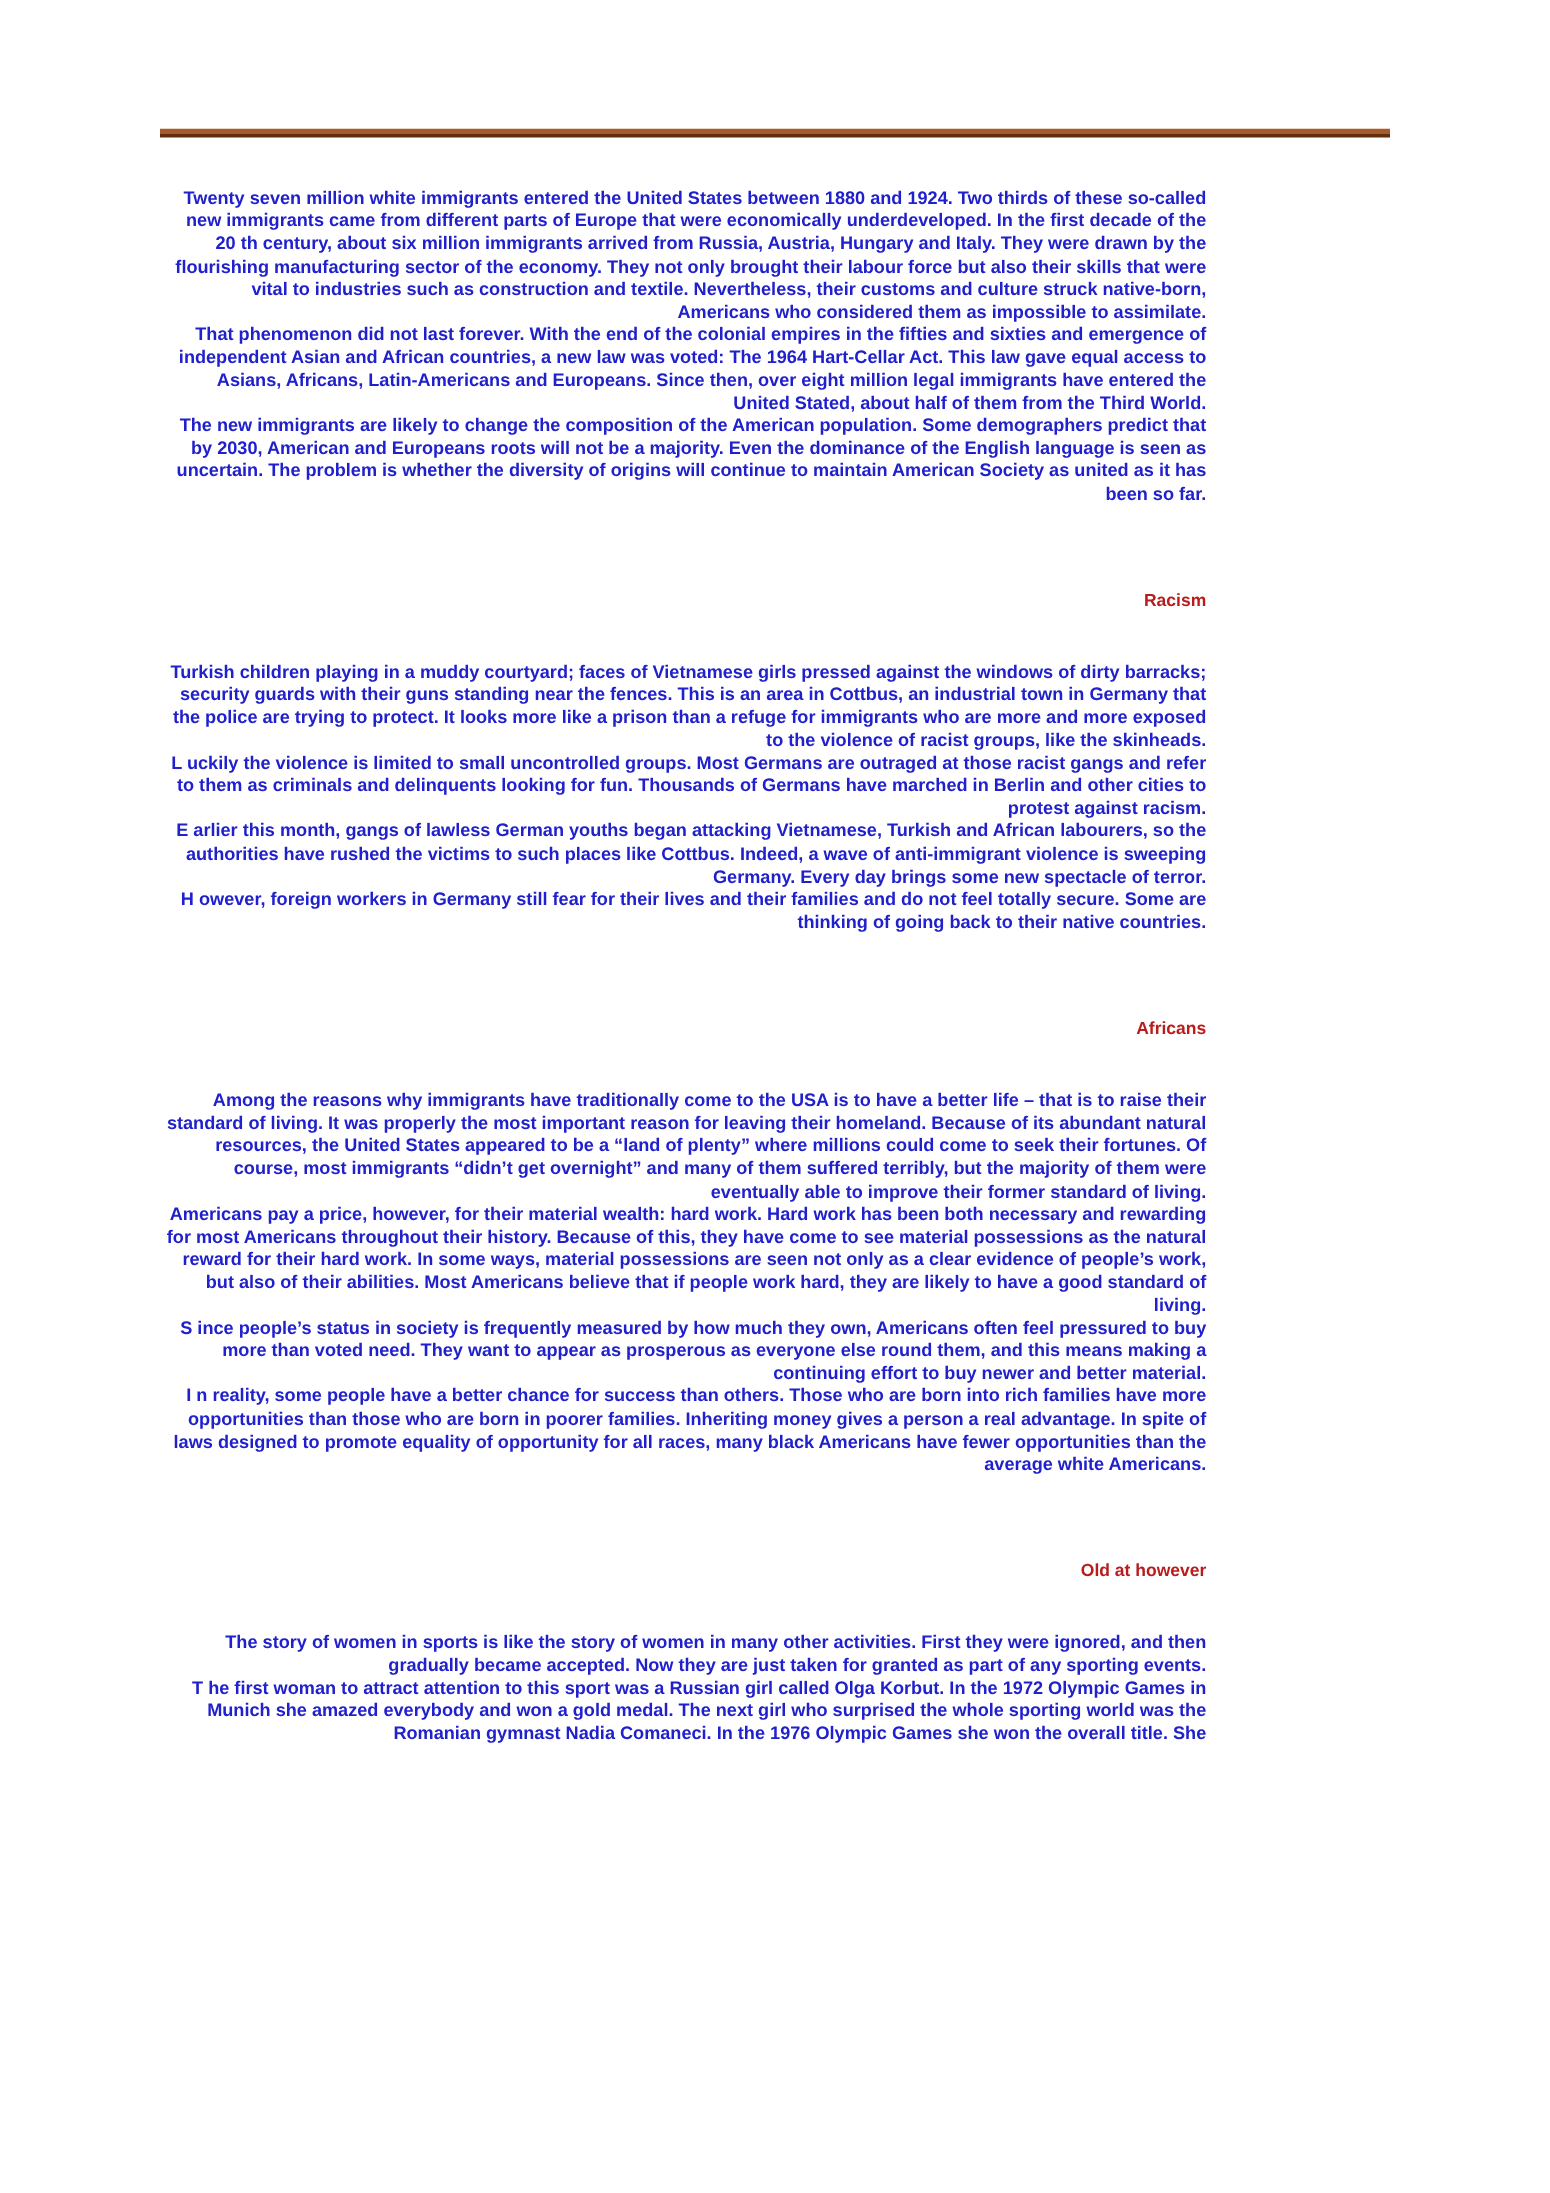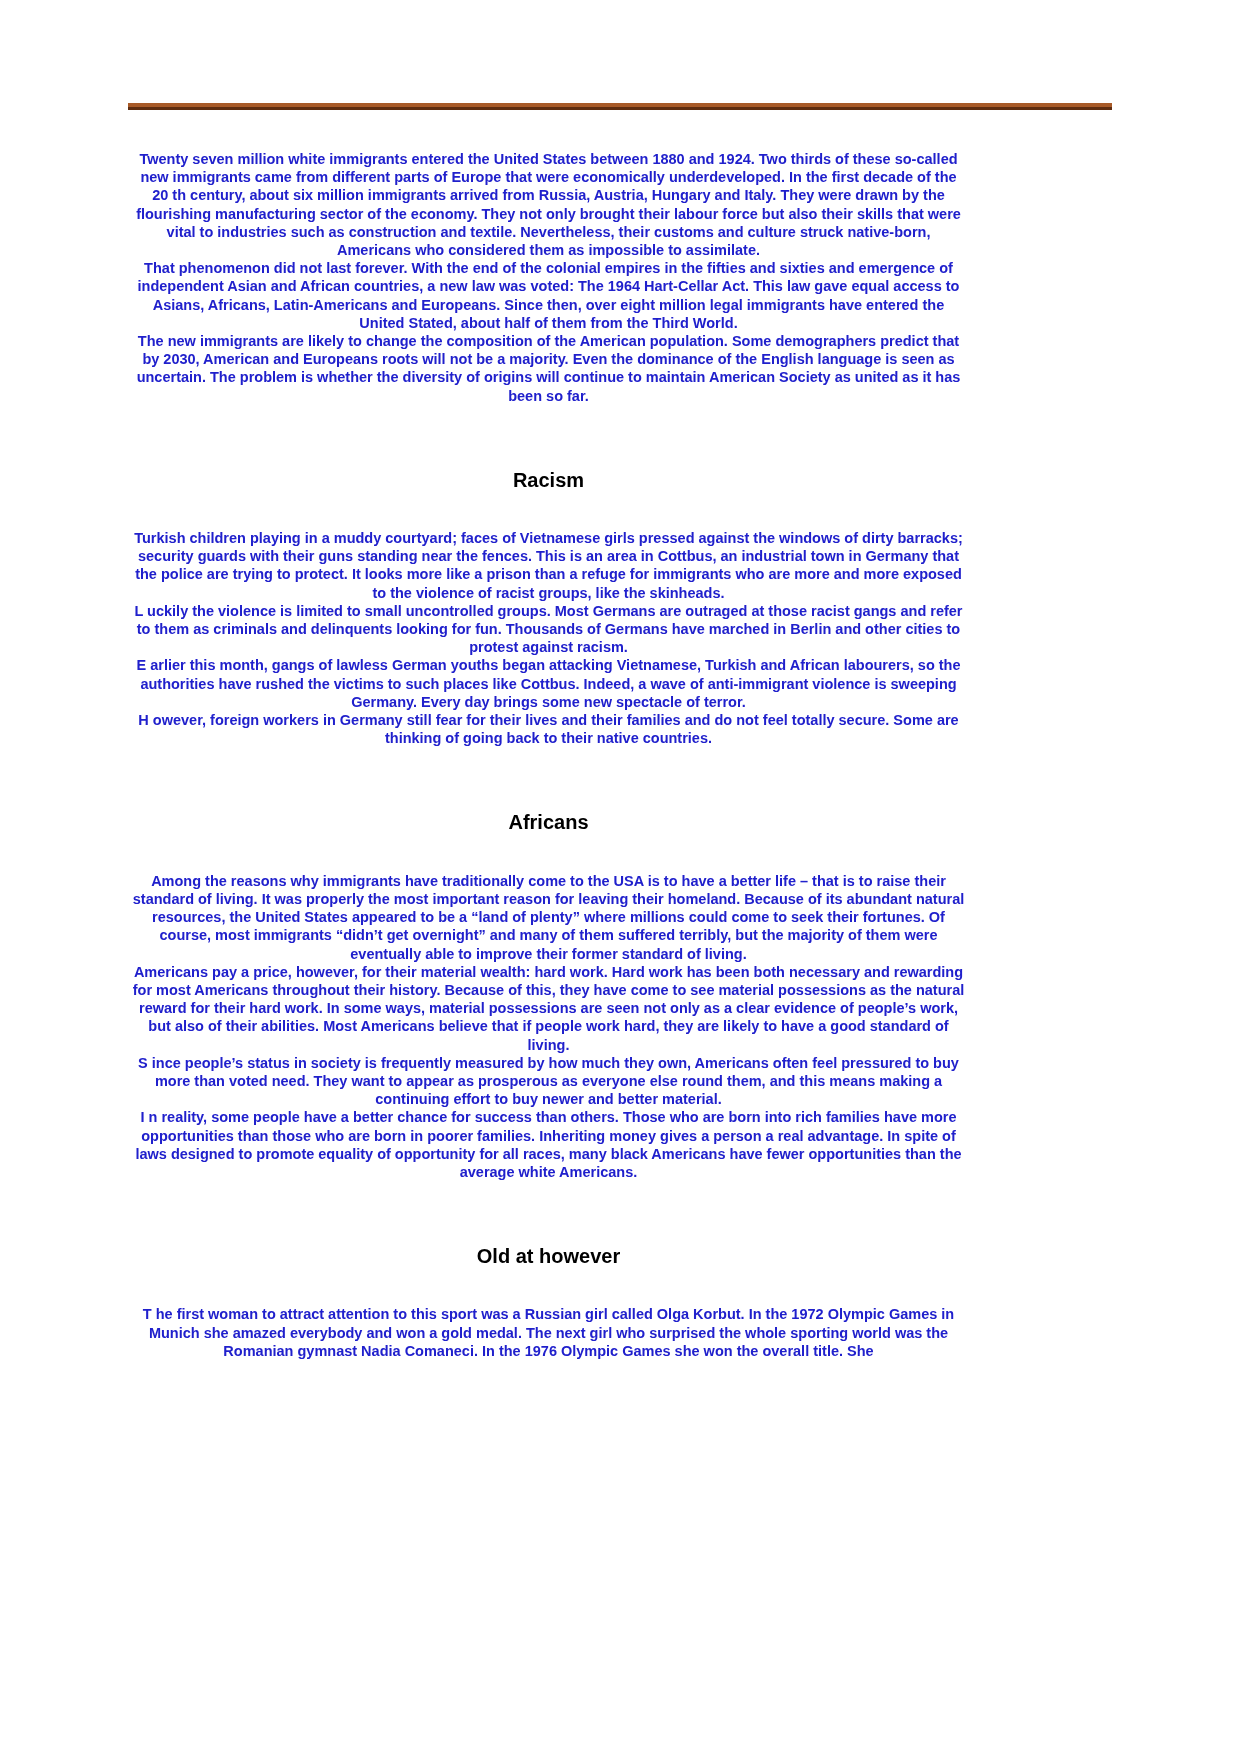--- a/index.html
+++ b/index.html
@@ -32,33 +32,33 @@
   }
   .content {
     position: absolute;
     top: 150px;
     left: 132px;
     width: 833px;
     font-size: 14.5px;
     font-weight: 700;
     line-height: 18.2px;
     color: #2020cc;
-    text-align: center;
+    text-align: right;
   }
   .content p.para {
     margin: 0;
     padding: 0;
   }
   .section-heading {
     margin: 66px 0 40px 0;
     padding: 0;
-    font-size: 20px;
+    font-size: 14px;
     font-weight: 700;
     line-height: 18.2px;
-    color: #000000;
+    color: #b91c1c;
   }
 </style>
 </head>
 <body>
 
 <div class="page">
   <div class="top-rule"></div>
   <div class="content">
       <div>
         <p class="para">Twenty seven million white immigrants entered the United States between 1880 and 1924. Two thirds of these so-called new immigrants came from different parts of Europe that were economically underdeveloped. In the first decade of the 20 th century, about six million immigrants arrived from Russia, Austria, Hungary and Italy. They were drawn by the flourishing manufacturing sector of the economy. They not only brought their labour force but also their skills that were vital to industries such as construction and textile. Nevertheless, their customs and culture struck native-born, Americans who considered them as impossible to assimilate.</p>
@@ -74,16 +74,17 @@
       </div>
       <h2 class="section-heading">Africans</h2>
       <div>
         <p class="para">Among the reasons why immigrants have traditionally come to the USA is to have a better life – that is to raise their standard of living. It was properly the most important reason for leaving their homeland. Because of its abundant natural resources, the United States appeared to be a “land of plenty” where millions could come to seek their fortunes. Of course, most immigrants “didn’t get overnight” and many of them suffered terribly, but the majority of them were eventually able to improve their former standard of living.</p>
         <p class="para">Americans pay a price, however, for their material wealth: hard work. Hard work has been both necessary and rewarding for most Americans throughout their history. Because of this, they have come to see material possessions as the natural reward for their hard work. In some ways, material possessions are seen not only as a clear evidence of people’s work, but also of their abilities. Most Americans believe that if people work hard, they are likely to have a good standard of living.</p>
         <p class="para">S ince people’s status in society is frequently measured by how much they own, Americans often feel pressured to buy more than voted need. They want to appear as prosperous as everyone else round them, and this means making a continuing effort to buy newer and better material.</p>
         <p class="para">I n reality, some people have a better chance for success than others. Those who are born into rich families have more opportunities than those who are born in poorer families. Inheriting money gives a person a real advantage. In spite of laws designed to promote equality of opportunity for all races, many black Americans have fewer opportunities than the average white Americans.</p>
       </div>
       <h2 class="section-heading">Old at however</h2>
       <div>
+        <p class="para">The story of women in sports is like the story of women in many other activities. First they were ignored, and then gradually became accepted. Now they are just taken for granted as part of any sporting events.</p>
         <p class="para">T he first woman to attract attention to this sport was a Russian girl called Olga Korbut. In the 1972 Olympic Games in Munich she amazed everybody and won a gold medal. The next girl who surprised the whole sporting world was the Romanian gymnast Nadia Comaneci. In the 1976 Olympic Games she won the overall title. She</p>
       </div>
     </div>
 </div>
 
 </body></html>

